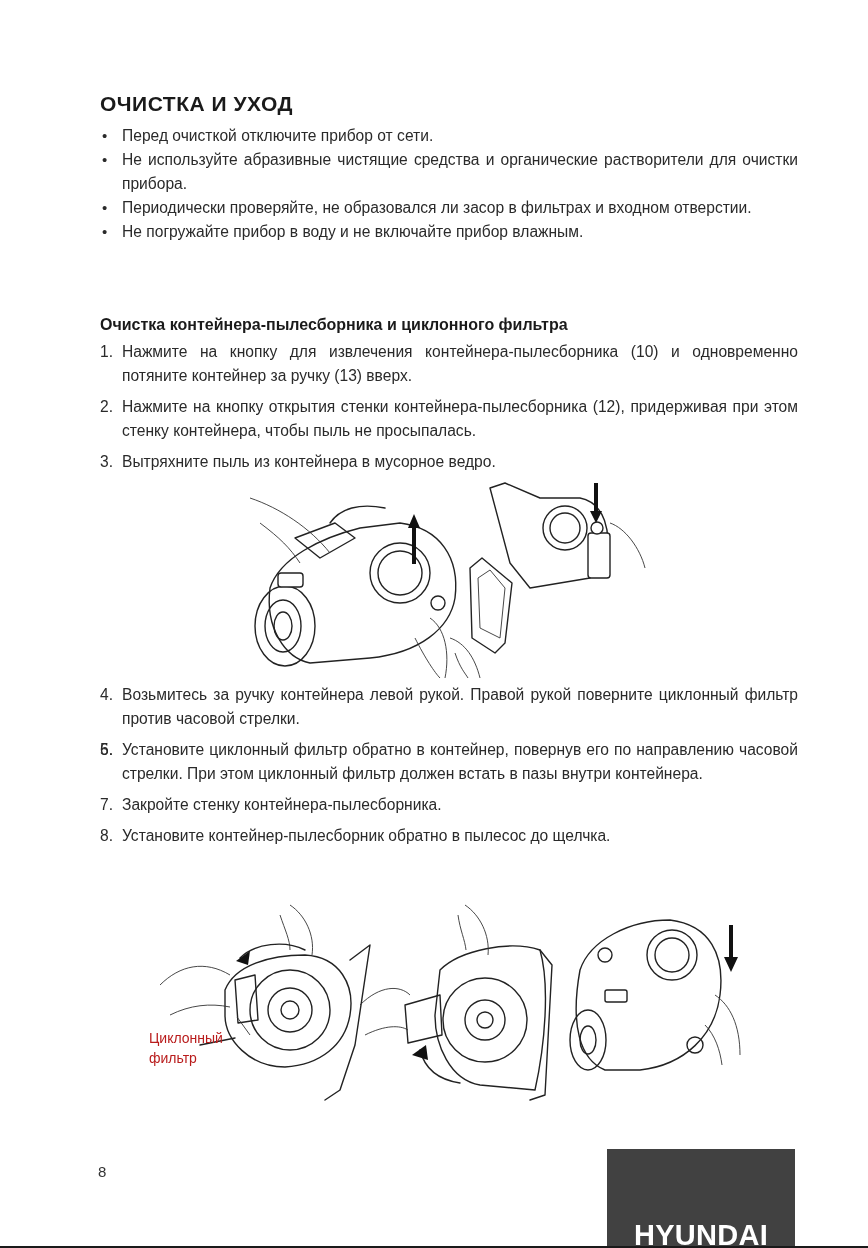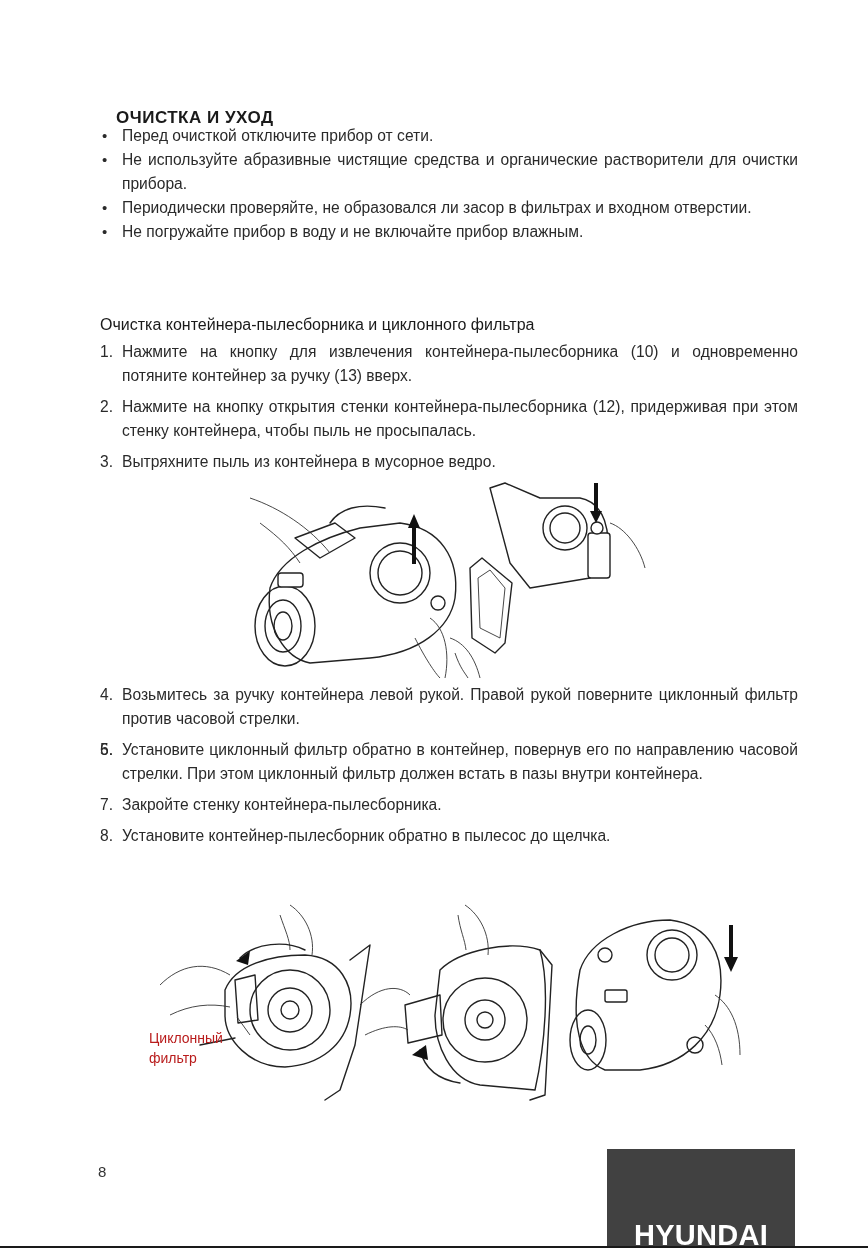--- a/index.html
+++ b/index.html
@@ -1,24 +1,24 @@
 <!DOCTYPE html>
 <html><head>
 <meta charset="utf-8">
 <style>
   html, body { margin: 0; padding: 0; background: #ffffff; }
   body { width: 868px; height: 1248px; position: relative; overflow: hidden;
          font-family: "Liberation Sans", sans-serif; color: #2a2a2a; }
-  .page-title { position: absolute; left: 100px; top: 92px; font-size: 17px; font-weight: bold;
-                letter-spacing: 0.5px; color: #1a1a1a; margin: 16px; }
+  .page-title { position: absolute; left: 100px; top: 92px; font-size: 21px; font-weight: bold;
+                letter-spacing: 0.5px; color: #1a1a1a; margin: 0; }
   ul.bullets { position: absolute; left: 100px; top: 124px; width: 698px; margin: 0; padding: 0; list-style: none; }
   ul.bullets li { position: relative; padding-left: 22px; font-size: 15.6px; line-height: 24px;
                   text-align: justify; text-align-last: left; }
   ul.bullets li::before { content: "•"; position: absolute; left: 2px; top: 0; font-size: 15px; }
-  .sub-title { position: absolute; left: 100px; top: 316px; font-size: 16px; font-weight: normal; margin: 0; color: #1a1a1a; }
+  .sub-title { position: absolute; left: 100px; top: 316px; font-size: 16px; font-weight: bold; margin: 0; color: #1a1a1a; }
   ol.steps { margin: 0; padding: 0; list-style: none; position: absolute; width: 698px; left: 100px; }
   ol.steps li { position: relative; padding-left: 22px; font-size: 15.6px; line-height: 24px;
                 text-align: justify; text-align-last: left; margin-bottom: 7px; }
   ol.steps li .num { position: absolute; left: 0; top: 0; }
   #steps-a { top: 340px; }
   #steps-b { top: 683px; }
   .figure { position: absolute; }
   .fig1 { left: 250px; top: 478px; width: 400px; height: 200px; }
   .fig2 { left: 140px; top: 895px; width: 630px; height: 210px; }
   .fig-label { position: absolute; left: 149px; top: 1028px; font-size: 14px; line-height: 20px; color: #b91c1c; }

